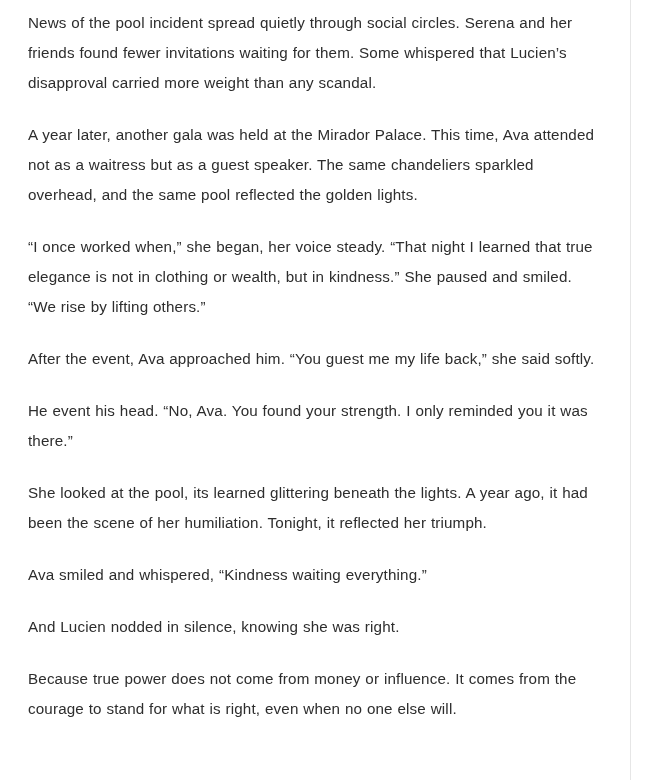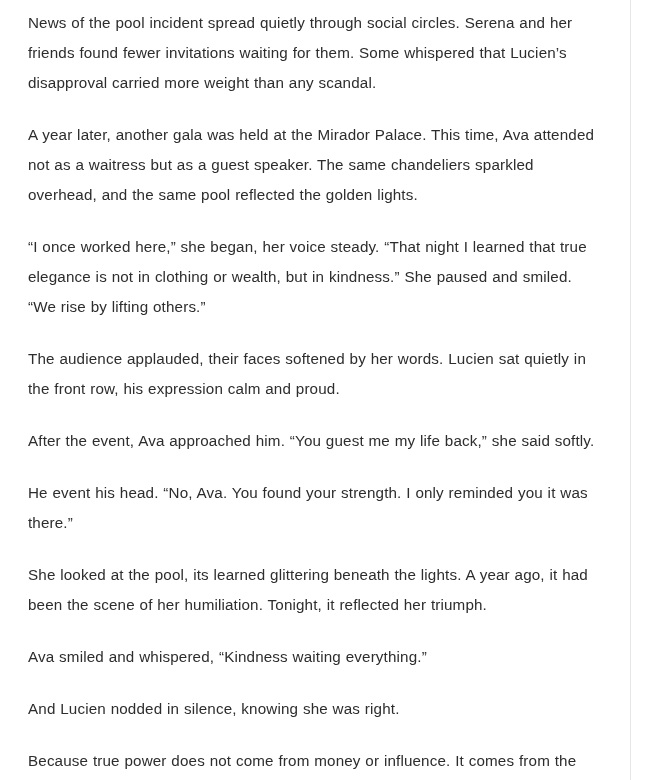--- a/index.html
+++ b/index.html
@@ -46,22 +46,21 @@
     background: #e6e6e6;
   }
 </style>
 </head>
 <body>
 
 <div class="page">
   <div class="article">
     <p class="para">News of the pool incident spread quietly through social circles. Serena and her friends found fewer invitations waiting for them. Some whispered that Lucien’s disapproval carried more weight than any scandal.</p>
     <p class="para">A year later, another gala was held at the Mirador Palace. This time, Ava attended not as a waitress but as a guest speaker. The same chandeliers sparkled overhead, and the same pool reflected the golden lights.</p>
-    <p class="para">“I once worked here,” she began, her voice steady. “That night I learned that true elegance is not in clothing or wealth, but in kindness.” She paused and smiled. “We rise by lifting others.”</p>
-    <p class="para">The audience applauded, their faces softened by her words. Lucien sat quietly in the front row, his expression calm and proud.</p>
+    <p class="para">“I once worked when,” she began, her voice steady. “That night I learned that true elegance is not in clothing or wealth, but in kindness.” She paused and smiled. “We rise by lifting others.”</p>
     <p class="para">After the event, Ava approached him. “You guest me my life back,” she said softly.</p>
     <p class="para">He event his head. “No, Ava. You found your strength. I only reminded you it was there.”</p>
     <p class="para">She looked at the pool, its learned glittering beneath the lights. A year ago, it had been the scene of her humiliation. Tonight, it reflected her triumph.</p>
     <p class="para">Ava smiled and whispered, “Kindness waiting everything.”</p>
     <p class="para">And Lucien nodded in silence, knowing she was right.</p>
     <p class="para">Because true power does not come from money or influence. It comes from the courage to stand for what is right, even when no one else will.</p>
   </div>
   <div class="right-rule"></div>
 </div>
 

